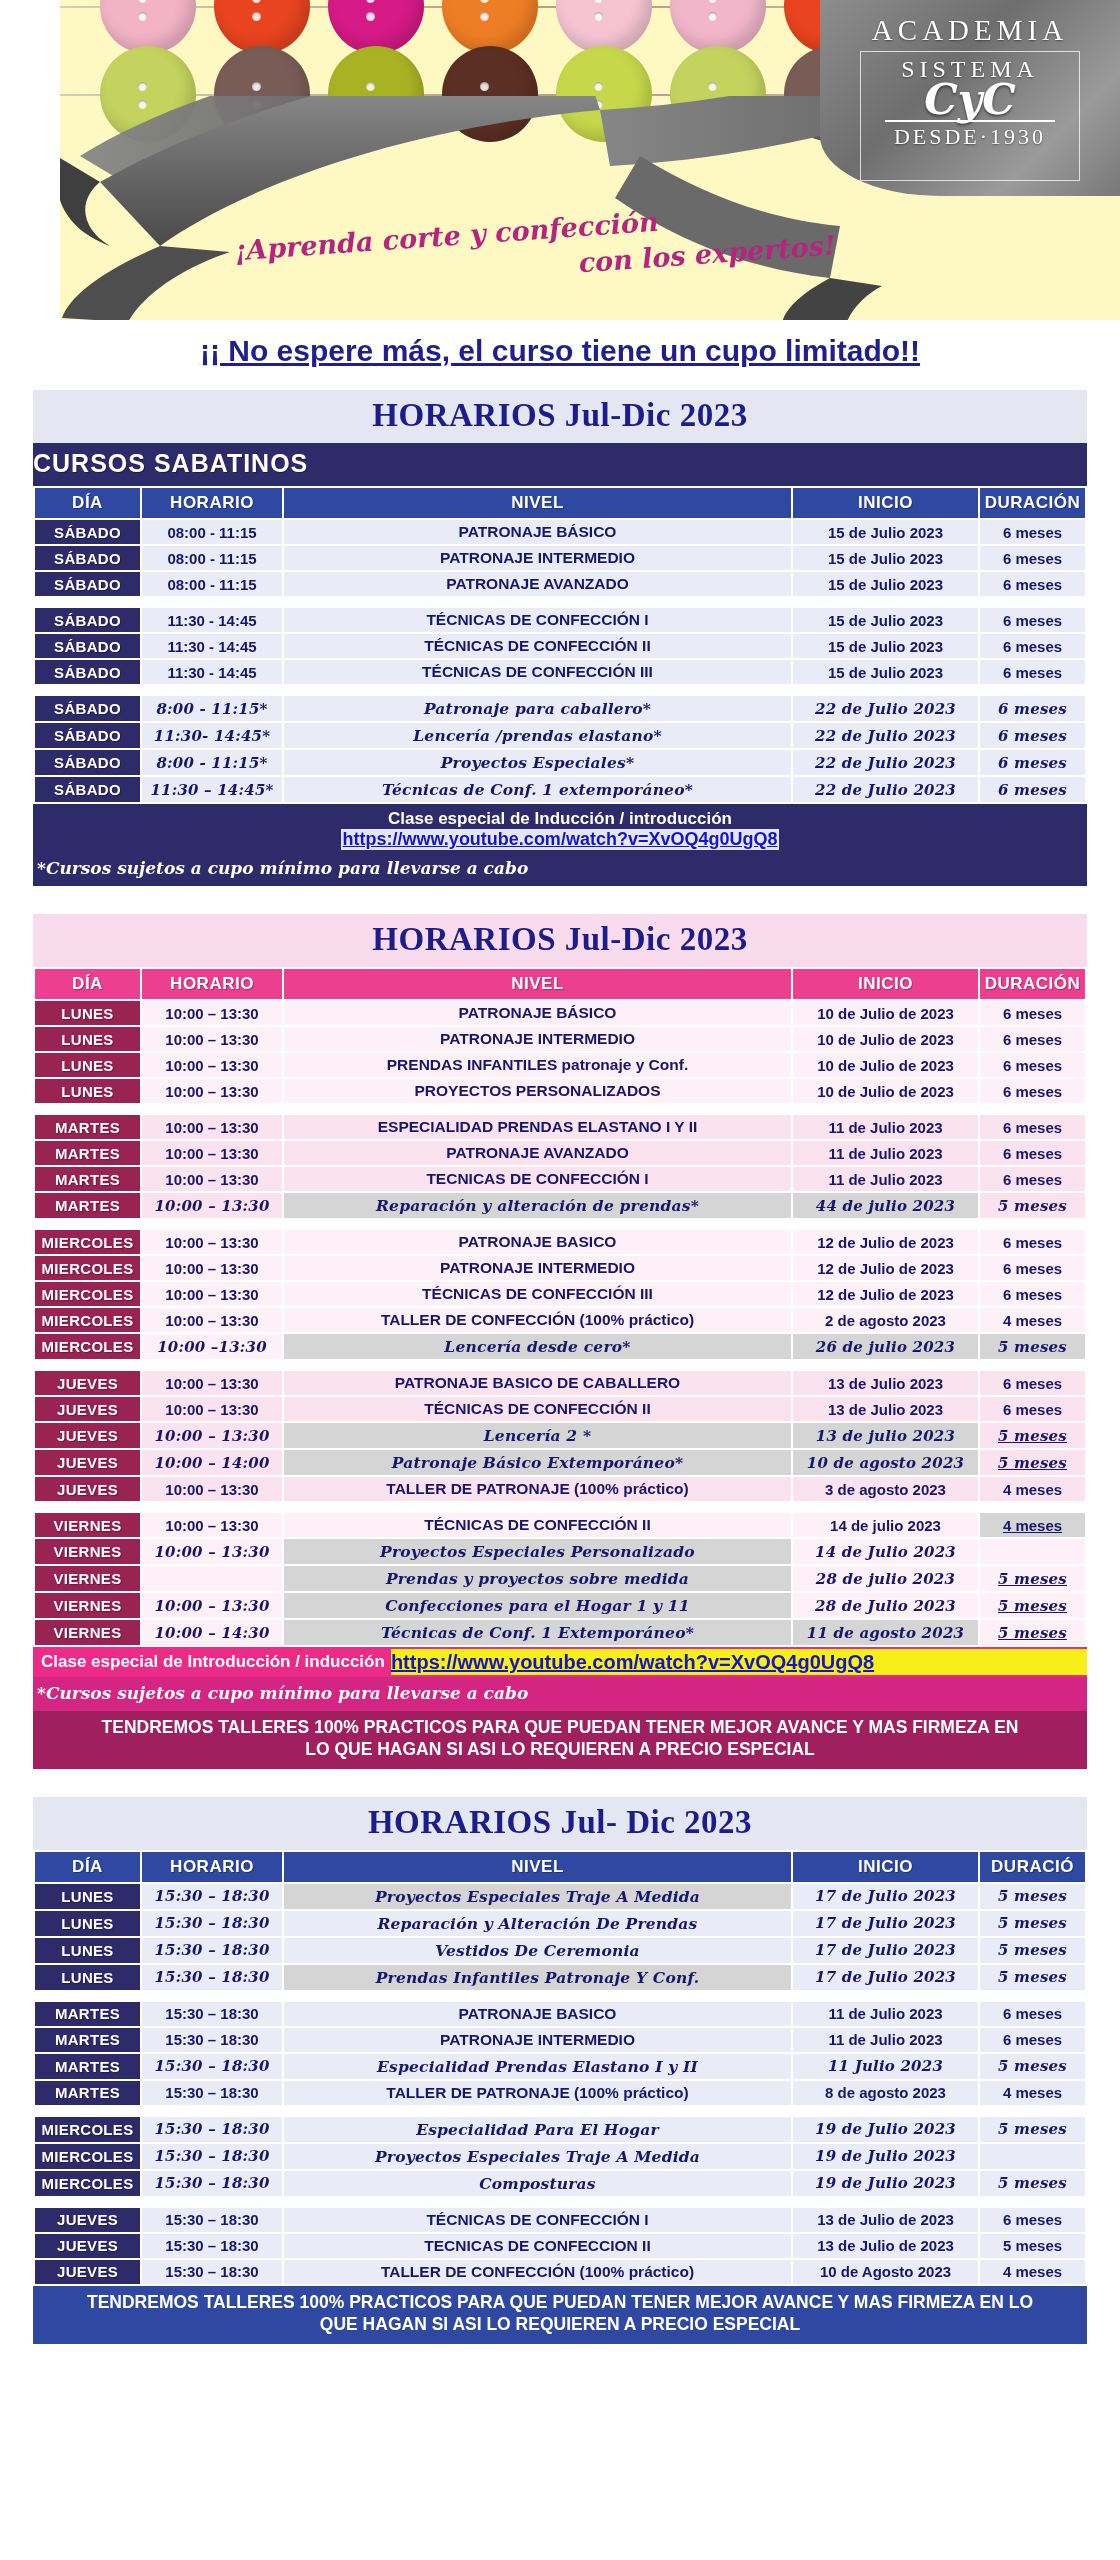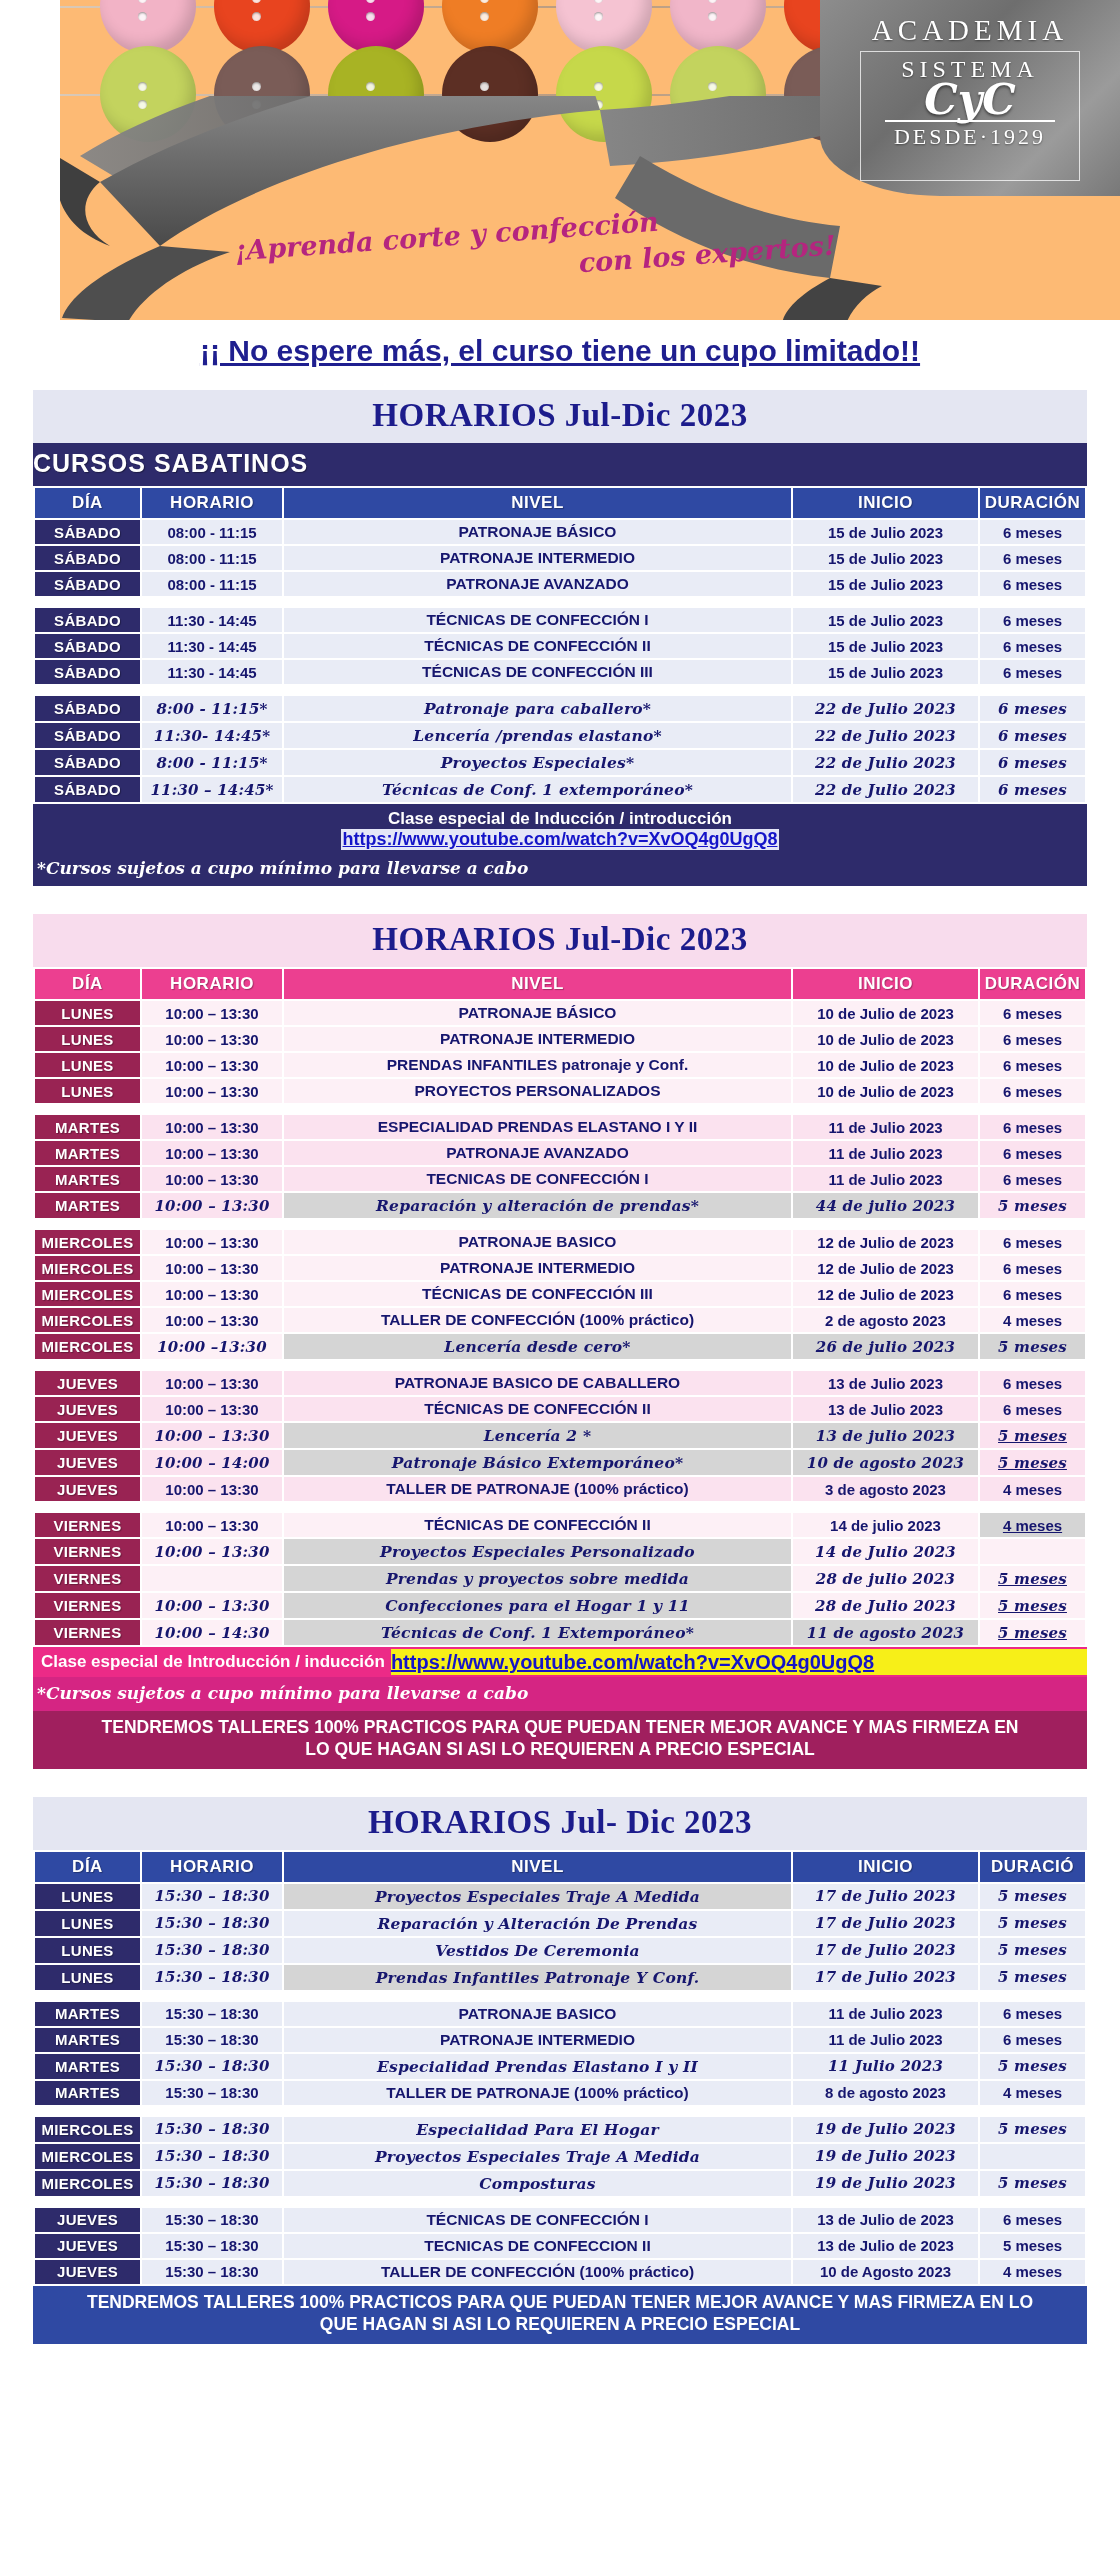--- a/index.html
+++ b/index.html
@@ -10,21 +10,21 @@
     font-family:"Liberation Sans", sans-serif;
     overflow:hidden;
   }
 
   
   .banner {
     position:relative;
     width:1060px; height:320px;
     margin:0 0 0 60px;
     overflow:hidden;
-    background:#fdba74;
+    background:#fef9c3;
   }
   .buttons-row {
     position:absolute; left:0; width:100%;
     display:flex; justify-content:flex-start; gap:18px;
     padding-left:40px;
   }
   .buttons-row.r1 { top:-42px; }
   .buttons-row.r2 { top:46px; }
   .btn-circ {
     width:96px; height:96px; border-radius:50%;
@@ -263,21 +263,21 @@
     <path d="M600,60 C660,96 720,122 800,130 L790,182 C700,172 630,140 575,102 Z" fill="#6a6a6a"></path>
     <path d="M790,182 C760,198 744,214 742,228 L806,228 C812,212 826,198 842,190 Z" fill="#434343"></path>
   </svg>
 
   <div class="logo-box">
     <div class="logo-academia">ACADEMIA</div>
     <div class="logo-inner">
       <div class="logo-sistema">SISTEMA</div>
       <div class="logo-cyc">CyC</div>
       <div class="logo-rule"></div>
-      <div class="logo-desde">DESDE·1929</div>
+      <div class="logo-desde">DESDE·1930</div>
     </div>
   </div>
 
   <div class="tagline">
     <span>¡Aprenda corte y confección</span>
     <span class="l2">con los expertos!</span>
   </div>
 </div>
 
 <div class="cta">¡¡ No espere más, el curso tiene un cupo limitado!!</div>

